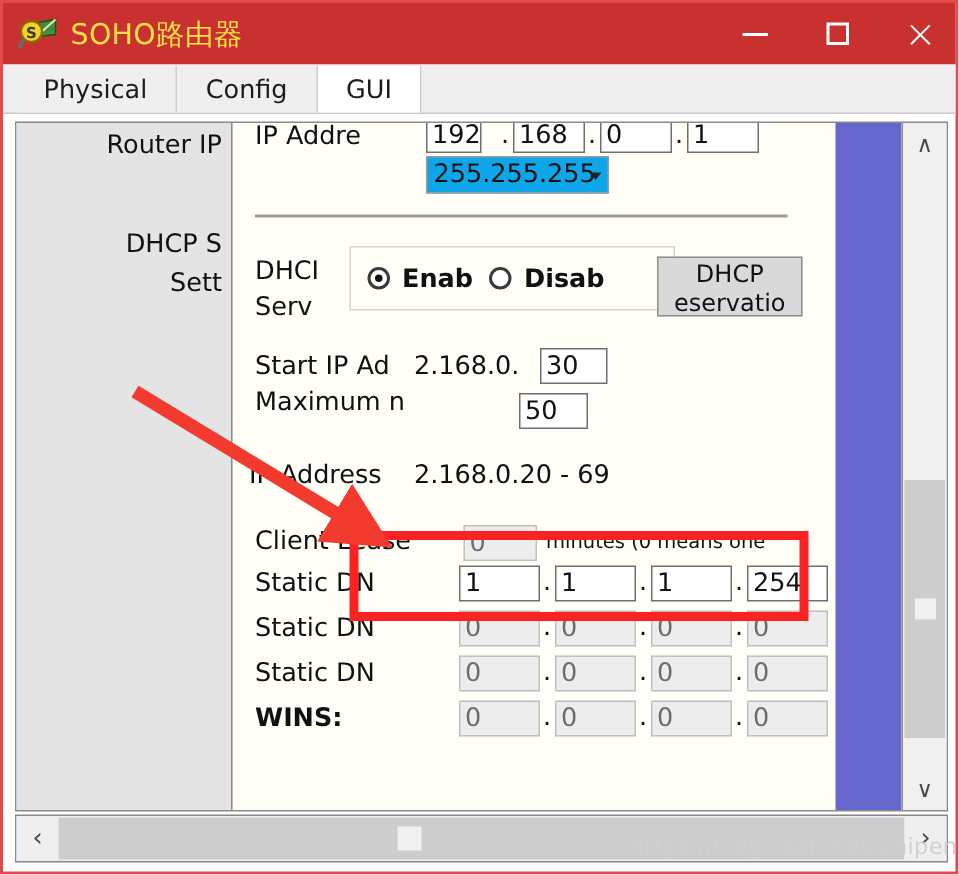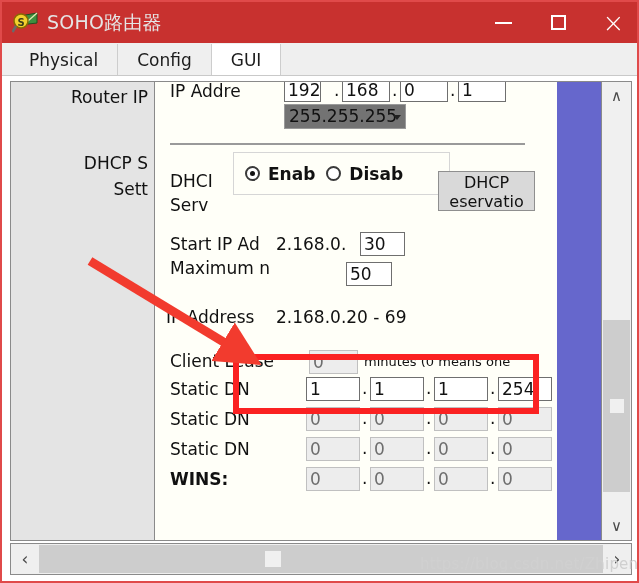--- a/index.html
+++ b/index.html
@@ -29,21 +29,21 @@
     display: flex;
     align-items: center;
   }
   .title-icon {
     width: 26px; height: 26px;
     margin-left: 10px;
     position: relative;
     flex: none;
   }
   .title-text {
-    color: #e5e5e5;
+    color: #fde047;
     font-size: 19px;
     margin-left: 9px;
     letter-spacing: 0.2px;
     white-space: nowrap;
   }
   .win-btns {
     margin-left: auto;
     display: flex;
     height: 41px;
   }
@@ -175,21 +175,21 @@
   }
   .dot {
     position: absolute;
     font-size: 17px;
     color: #111;
   }
 
   .combo {
     position: absolute;
     box-sizing: border-box;
-    background: #737373;
+    background: #0ea5e9;
     border: 1px solid #9a9a9a;
     height: 25px;
     font-size: 17px;
     color: #111;
     padding: 0 14px 0 4px;
     line-height: 23px;
     overflow: hidden;
     white-space: nowrap;
   }
   .combo .caret {
@@ -405,21 +405,21 @@
       <div class="combo" style="left:128px; top:22px; width:122px;">
         <span>255.255.255</span>
         <span class="caret"></span>
       </div>
 
       <div class="hr-sep"></div>
 
       <div class="flabel" style="left:14px; top:89px;">DHCI</div>
       <div class="flabel" style="left:14px; top:113px;">Serv</div>
 
-      <div class="radio-box" style="left:77px; top:70px; width:217px; height:43px;text-align:center;">
+      <div class="radio-box" style="left:77px; top:82px; width:217px; height:43px;text-align:center;">
         <div class="radio-item">
           <span class="radio-mark on"></span>
           <span class="radio-label">Enab</span>
         </div>
         <div class="radio-item">
           <span class="radio-mark"></span>
           <span class="radio-label">Disab</span>
         </div>
       </div>
 

